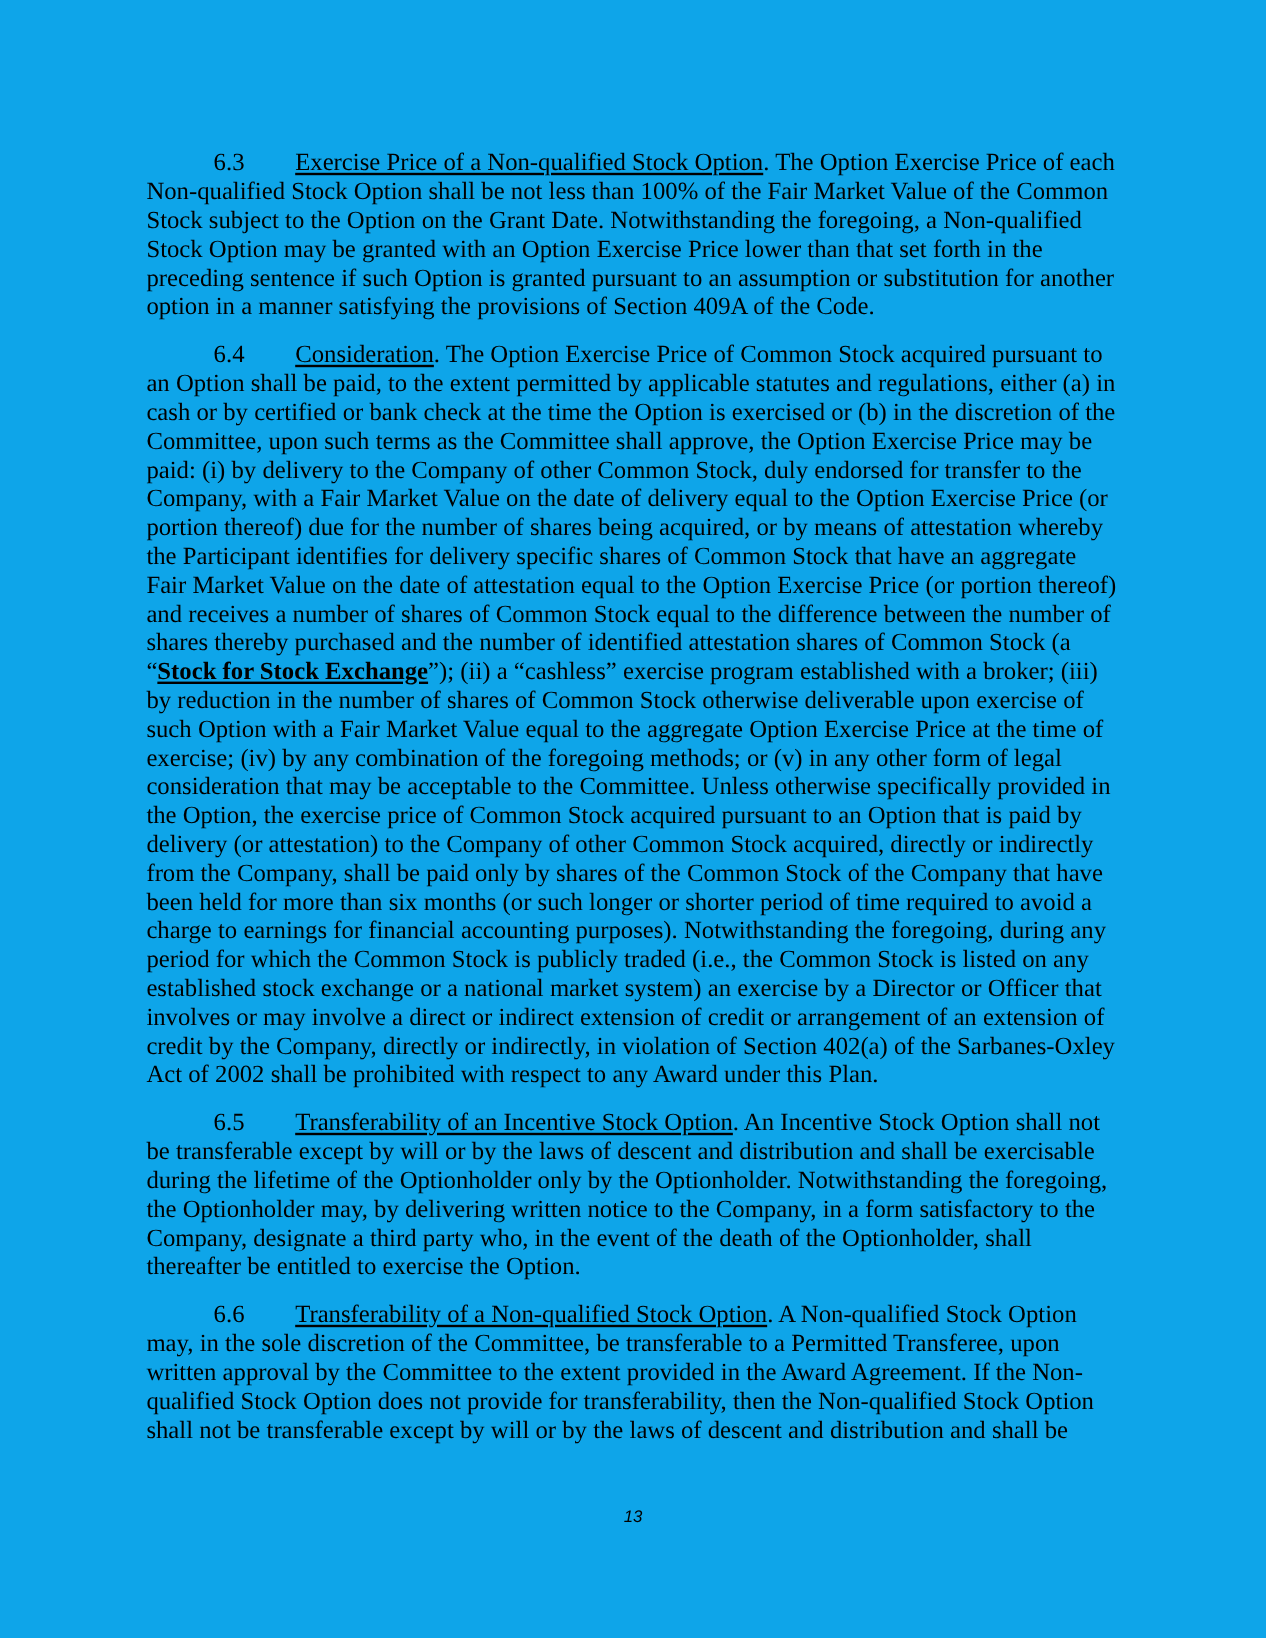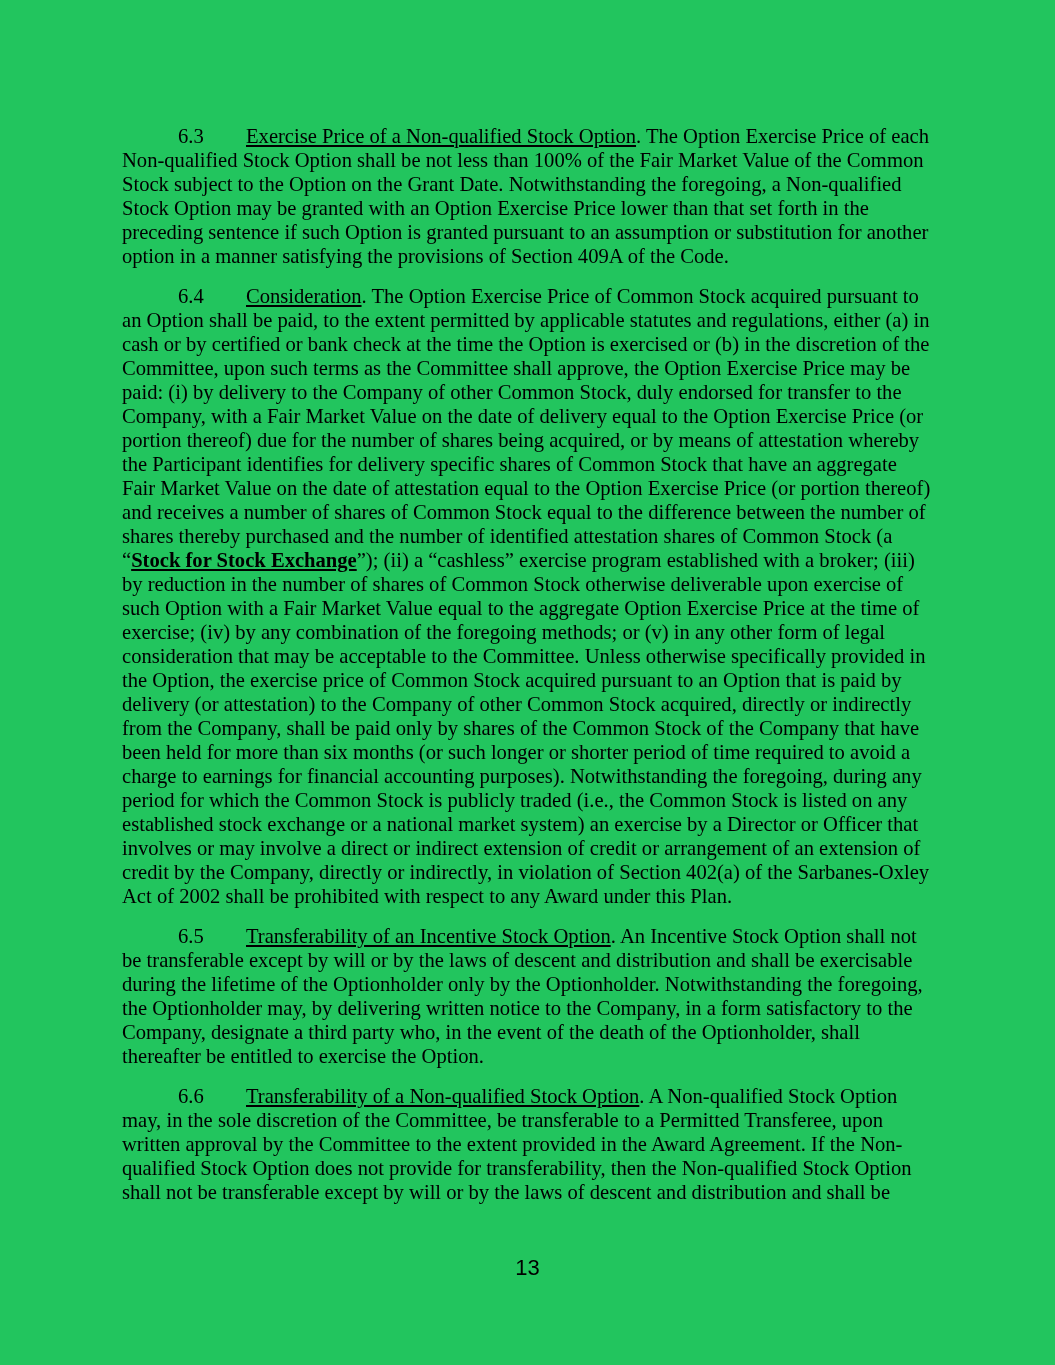--- a/index.html
+++ b/index.html
@@ -4,21 +4,21 @@
 <style>
   html, body {
     margin: 0;
     padding: 0;
     background: #ffffff;
   }
   .page {
     position: relative;
     width: 1055px;
     height: 1365px;
-    background: #22c55e;
+    background: #0ea5e9;
     color: #000000;
     overflow: hidden;
   }
   .content {
     position: absolute;
     left: 122px;
     top: 124px;
     width: 810px;
     font-family: "Liberation Serif", serif;
     font-size: 20.6px;
@@ -45,22 +45,23 @@
     font-weight: bold;
     text-decoration: underline;
   }
   .pagenum {
     position: absolute;
     top: 1255px;
     left: 0;
     width: 1055px;
     text-align: center;
     font-family: "Liberation Sans", sans-serif;
-    font-size: 22px;
+    font-size: 14px;
     color: #000000;
+    font-style: italic;
   }
 </style>
 </head>
 <body>
 
 <div class="page">
   <div class="content" id="doc-body">
       <p class="para"><span class="secnum">6.3</span><span class="heading">Exercise Price of a Non-qualified Stock Option</span><span class="seg-normal">. The Option Exercise Price of each Non-qualified Stock Option shall be not less than 100% of the Fair Market Value of the Common Stock subject to the Option on the Grant Date. Notwithstanding the foregoing, a Non-qualified Stock Option may be granted with an Option Exercise Price lower than that set forth in the preceding sentence if such Option is granted pursuant to an assumption or substitution for another option in a manner satisfying the provisions of Section 409A of the Code.</span></p>
       <p class="para"><span class="secnum">6.4</span><span class="heading">Consideration</span><span class="seg-normal">. The Option Exercise Price of Common Stock acquired pursuant to an Option shall be paid, to the extent permitted by applicable statutes and regulations, either (a) in cash or by certified or bank check at the time the Option is exercised or (b) in the discretion of the Committee, upon such terms as the Committee shall approve, the Option Exercise Price may be paid: (i) by delivery to the Company of other Common Stock, duly endorsed for transfer to the Company, with a Fair Market Value on the date of delivery equal to the Option Exercise Price (or portion thereof) due for the number of shares being acquired, or by means of attestation whereby the Participant identifies for delivery specific shares of Common Stock that have an aggregate Fair Market Value on the date of attestation equal to the Option Exercise Price (or portion thereof) and receives a number of shares of Common Stock equal to the difference between the number of shares thereby purchased and the number of identified attestation shares of Common Stock (a “</span><span class="seg-bold">Stock for Stock Exchange</span><span class="seg-normal">”); (ii) a “cashless” exercise program established with a broker; (iii) by reduction in the number of shares of Common Stock otherwise deliverable upon exercise of such Option with a Fair Market Value equal to the aggregate Option Exercise Price at the time of exercise; (iv) by any combination of the foregoing methods; or (v) in any other form of legal consideration that may be acceptable to the Committee. Unless otherwise specifically provided in the Option, the exercise price of Common Stock acquired pursuant to an Option that is paid by delivery (or attestation) to the Company of other Common Stock acquired, directly or indirectly from the Company, shall be paid only by shares of the Common Stock of the Company that have been held for more than six months (or such longer or shorter period of time required to avoid a charge to earnings for financial accounting purposes). Notwithstanding the foregoing, during any period for which the Common Stock is publicly traded (i.e., the Common Stock is listed on any established stock exchange or a national market system) an exercise by a Director or Officer that involves or may involve a direct or indirect extension of credit or arrangement of an extension of credit by the Company, directly or indirectly, in violation of Section 402(a) of the Sarbanes-Oxley Act of 2002 shall be prohibited with respect to any Award under this Plan.</span></p>
       <p class="para"><span class="secnum">6.5</span><span class="heading">Transferability of an Incentive Stock Option</span><span class="seg-normal">. An Incentive Stock Option shall not be transferable except by will or by the laws of descent and distribution and shall be exercisable during the lifetime of the Optionholder only by the Optionholder. Notwithstanding the foregoing, the Optionholder may, by delivering written notice to the Company, in a form satisfactory to the Company, designate a third party who, in the event of the death of the Optionholder, shall thereafter be entitled to exercise the Option.</span></p>

